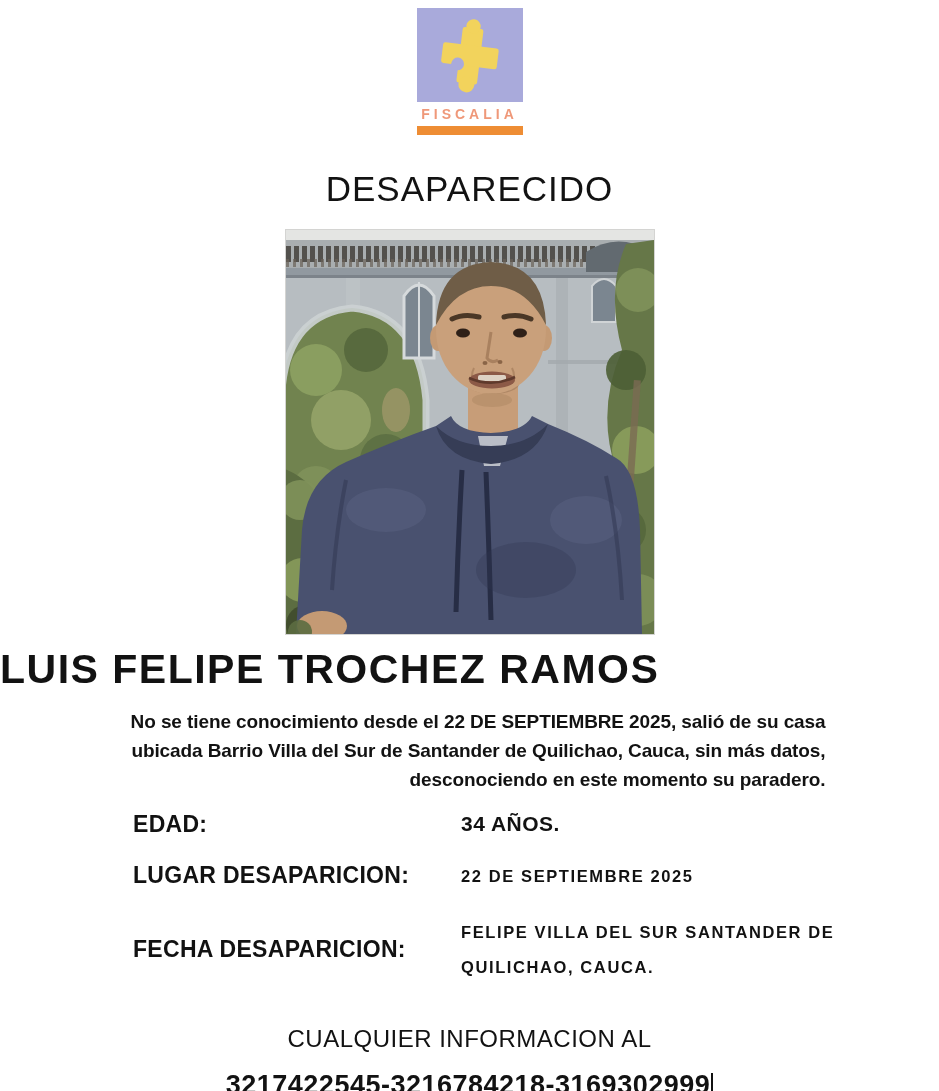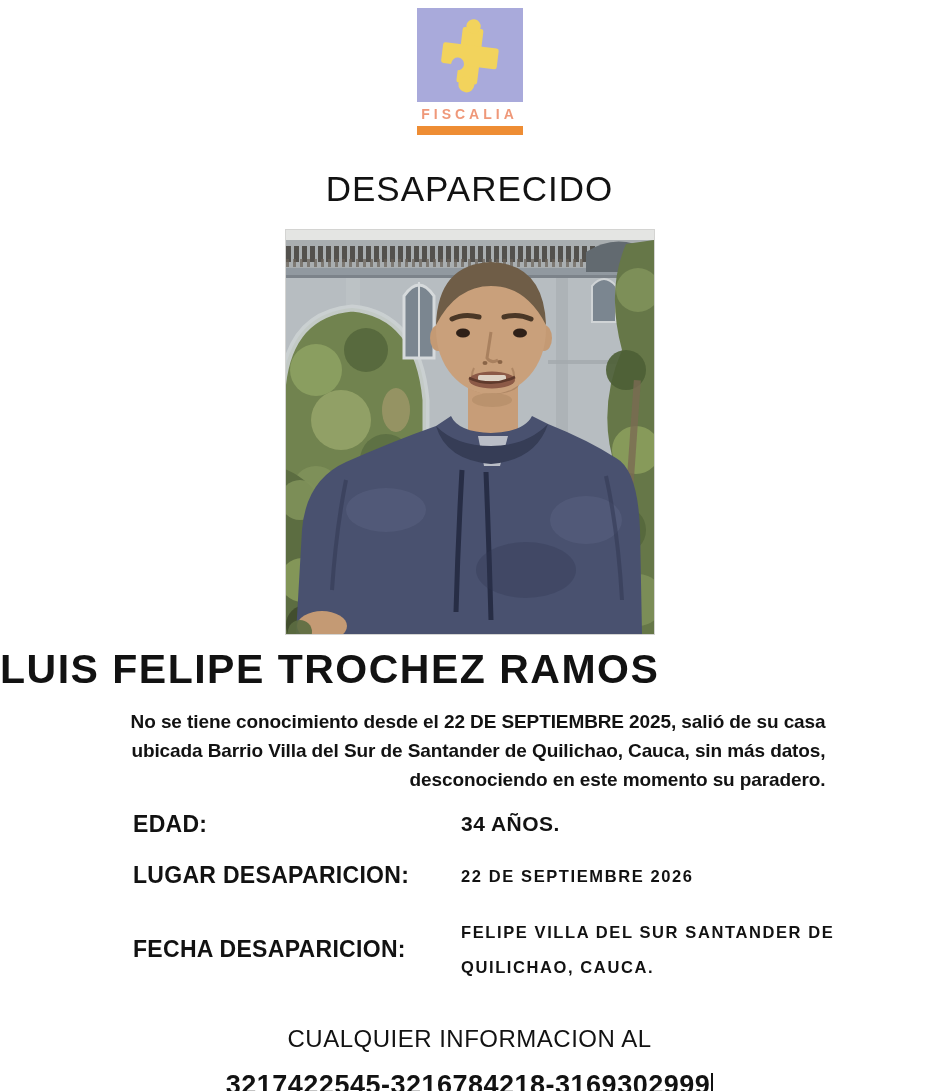--- a/index.html
+++ b/index.html
@@ -162,21 +162,21 @@
 
   <p class="desc">No se tiene conocimiento desde el 22 DE SEPTIEMBRE 2025, salió de su casa ubicada Barrio Villa del Sur de Santander de Quilichao, Cauca, sin más datos, desconociendo en este momento su paradero.</p>
 
   <div class="fields">
     <div class="field-row">
       <div class="field-label">EDAD:</div>
       <div class="field-value v-large">34 AÑOS.</div>
     </div>
     <div class="field-row">
       <div class="field-label">LUGAR DESAPARICION:</div>
-      <div class="field-value v-caps">22 DE SEPTIEMBRE 2026</div>
+      <div class="field-value v-caps">22 DE SEPTIEMBRE 2025</div>
     </div>
     <div class="field-row">
       <div class="field-label">FECHA DESAPARICION:</div>
       <div class="field-value v-caps">FELIPE VILLA DEL SUR SANTANDER DE QUILICHAO, CAUCA.</div>
     </div>
   </div>
 
   <div class="contact">
     <div class="contact-heading">CUALQUIER INFORMACION AL</div>
     <div class="phones"><span>3217422545-3216784218-3169302999</span><span class="cursor"></span></div>

